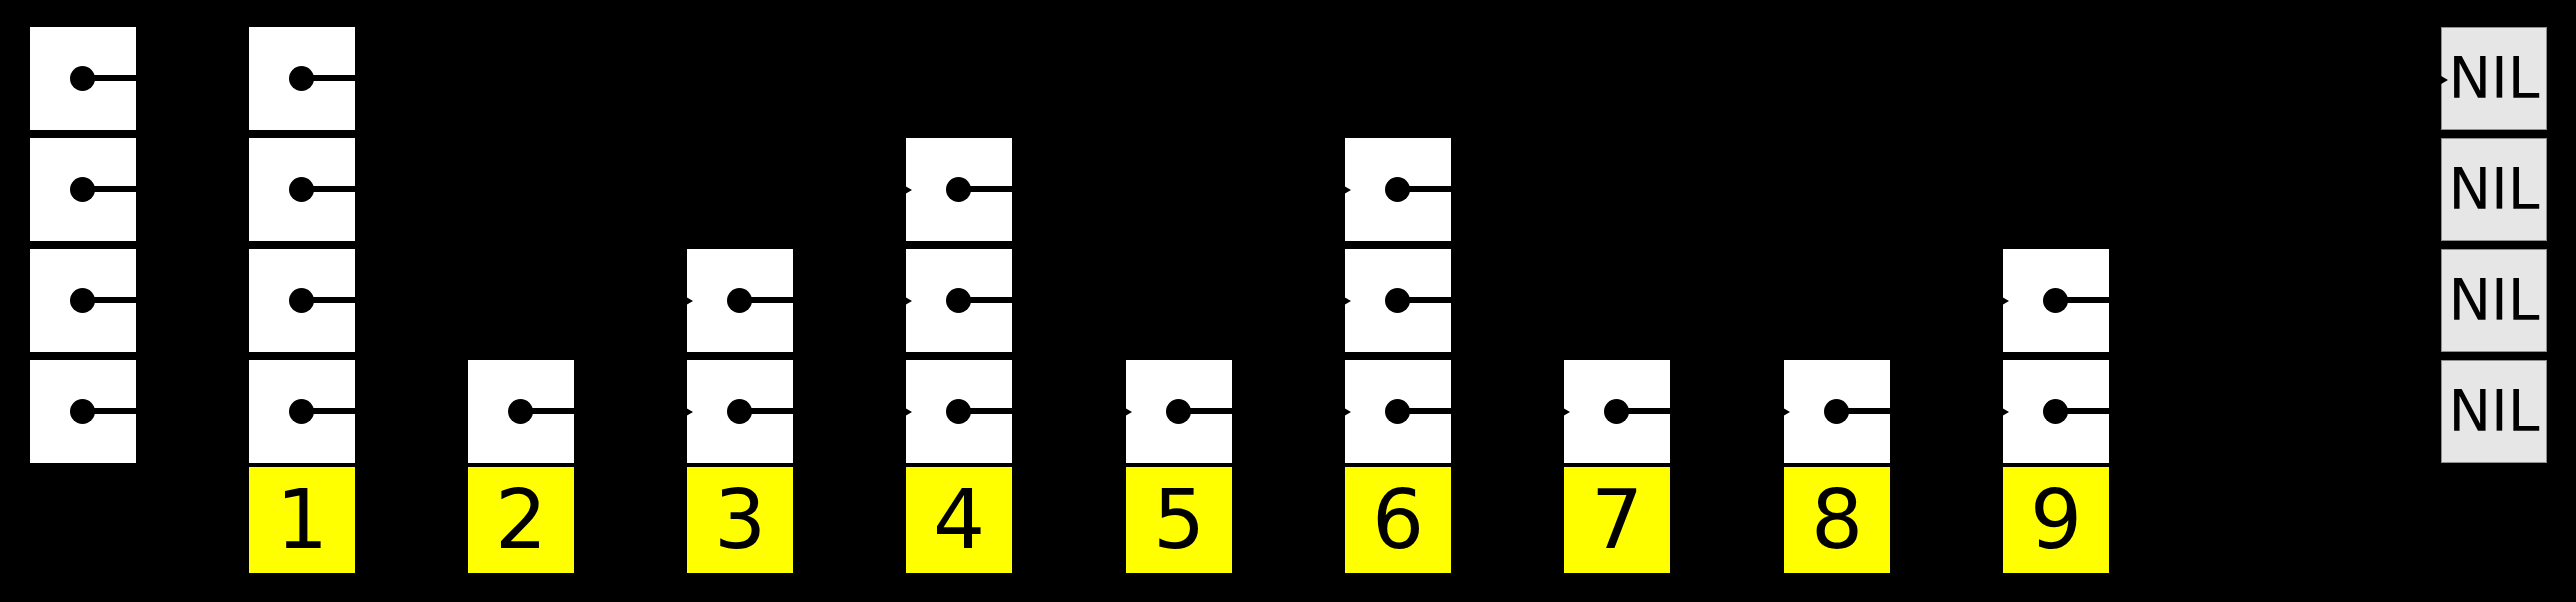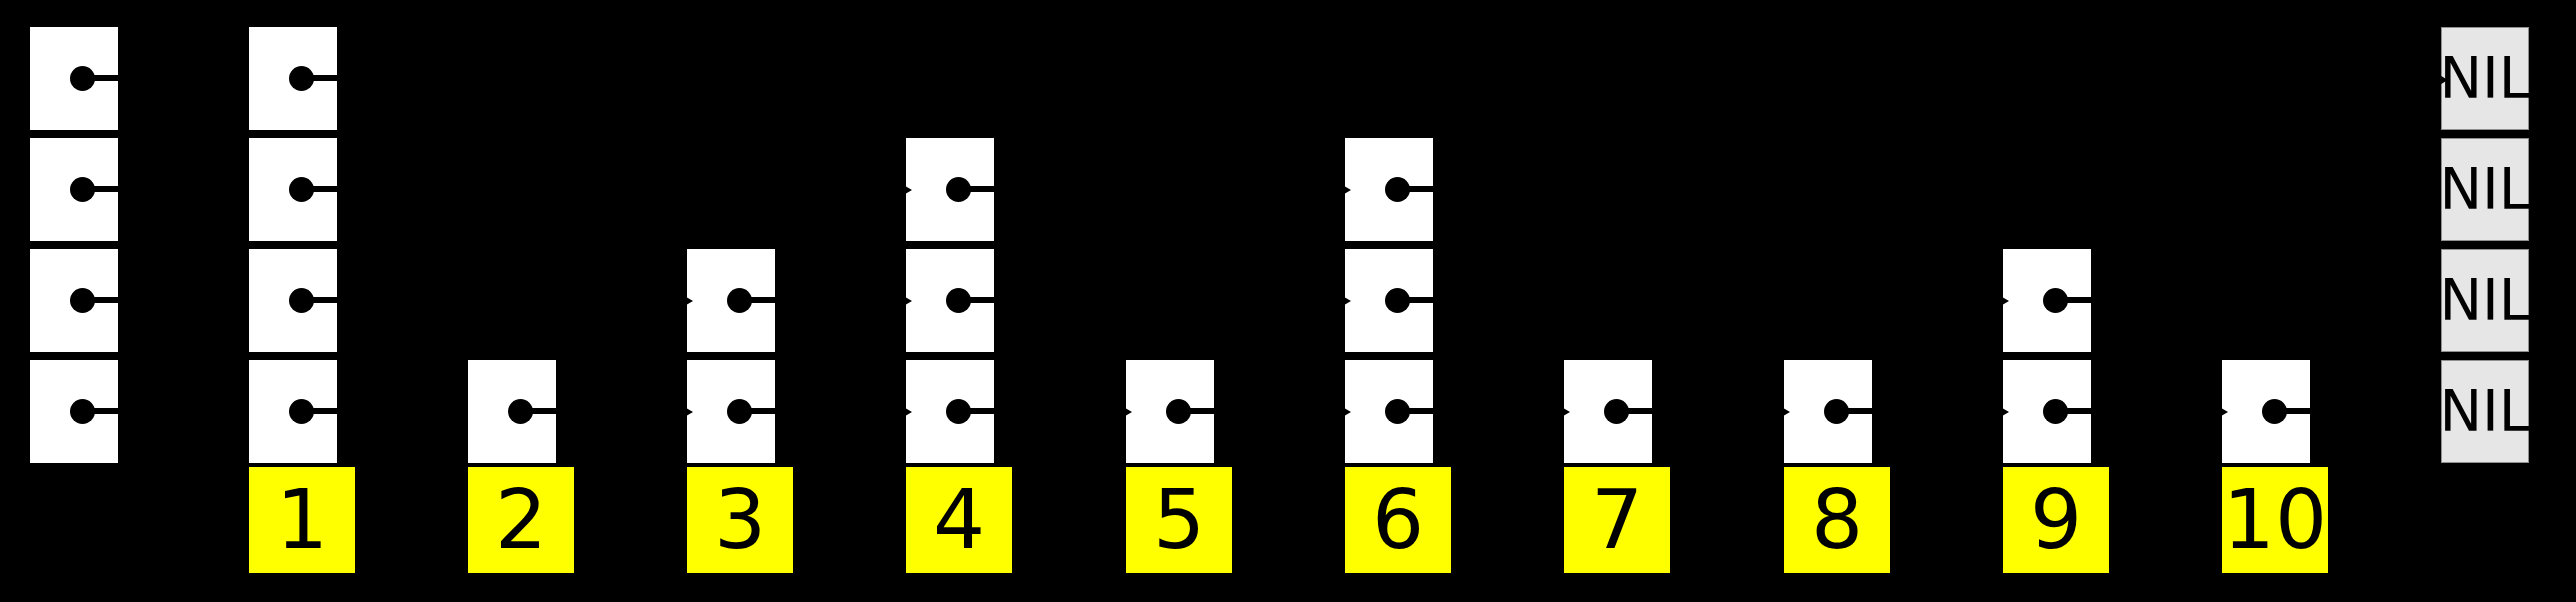--- a/index.html
+++ b/index.html
@@ -3,21 +3,21 @@
 <meta charset="utf-8">
 <style>
   html, body { margin: 0; padding: 0; background: #000000; }
   body { width: 2576px; height: 603px; overflow: hidden;
          font-family: "DejaVu Sans", sans-serif; }
 
   .stage { position: relative; width: 2576px; height: 603px; background: #000000; }
 
   .col { position: absolute; top: 0; height: 100%; width: 106px; }
 
-  .cell { position: absolute; left: 0; width: 88px; height: 103px;
+  .cell { position: absolute; left: 0; width: 106px; height: 103px;
           background: #ffffff; }
 
   .nil-cell { background: #e6e6e6; border: 1.8px solid #8f8f8f; box-sizing: border-box;
               display: flex; align-items: center; justify-content: center;
               font-size: 57px; line-height: 1; color: #000000; }
 
   .dot { position: absolute; left: 40px; top: 39px; width: 25px; height: 25px;
          border-radius: 50%; background: #000000; }
 
   .ptr-line { position: absolute; left: 53px; top: 48px; width: 53px; height: 6.3px;
@@ -158,28 +158,20 @@
         <div class="ptr-line"></div>
         <div class="arrow-in"></div>
       </div>
       <div class="cell" style="top: 249px;">
         <div class="dot"></div>
         <div class="ptr-line"></div>
         <div class="arrow-in"></div>
       </div>
       <div class="key">9</div>
     </div>
-    <div class="col" style="left: 2222px;">
-      <div class="cell" style="top: 360px;">
-        <div class="dot"></div>
-        <div class="ptr-line"></div>
-        <div class="arrow-in"></div>
-      </div>
-      <div class="key">10</div>
-    </div>
     <div class="col" style="left: 2441px;">
       <div class="cell nil-cell" style="top: 360px;">
         <span>NIL</span>
       </div>
       <div class="cell nil-cell" style="top: 249px;">
         <span>NIL</span>
       </div>
       <div class="cell nil-cell" style="top: 138px;">
         <span>NIL</span>
       </div>

